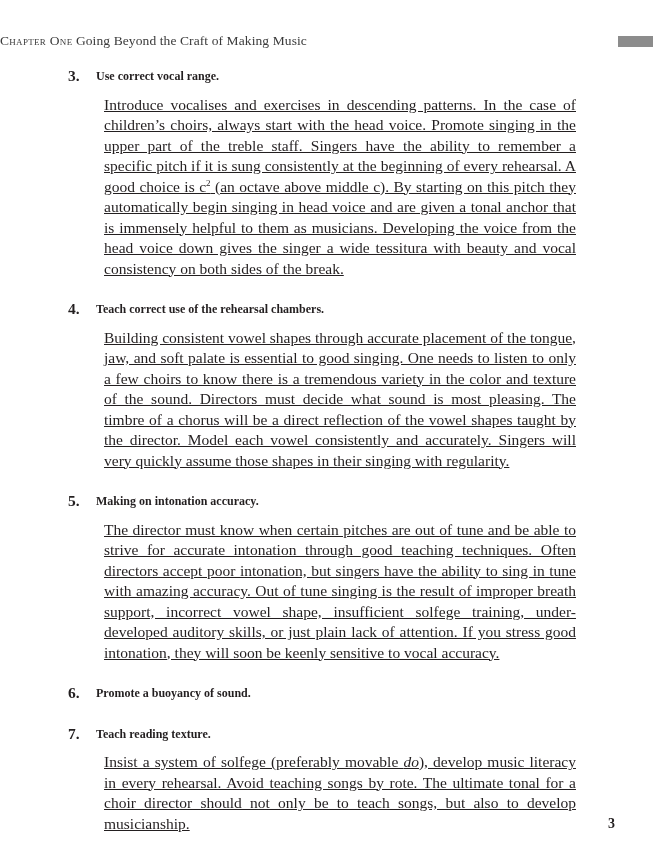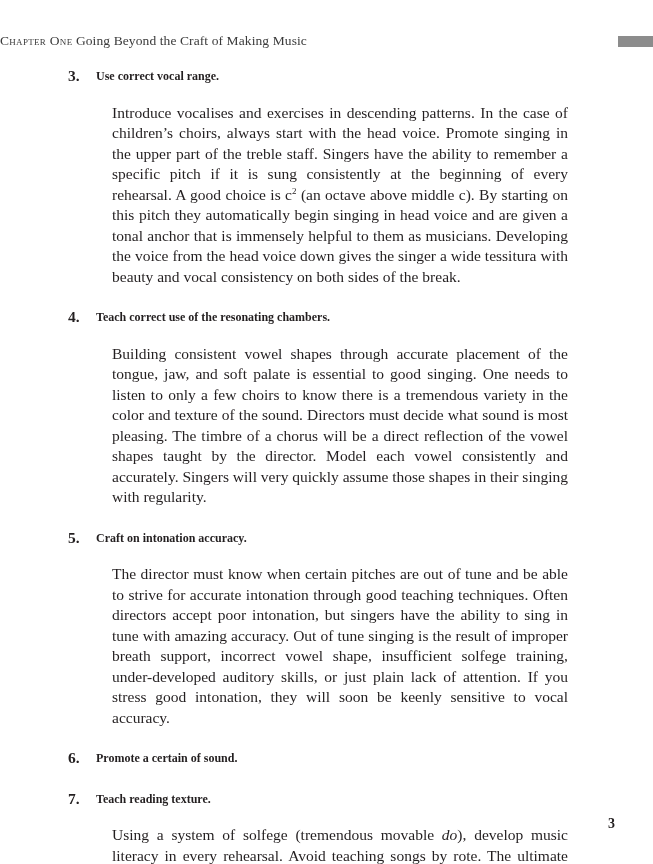--- a/index.html
+++ b/index.html
@@ -61,22 +61,23 @@
     .item-title {
       font-weight: bold;
       font-size: 12px;
       line-height: 20.5px;
       margin: 0;
     }
     .item-text {
       font-size: 15.5px;
       line-height: 20.5px;
       text-align: justify;
-      margin: 16px;
+      margin: 8px;
       hyphens: manual;
+      text-decoration: underline;
     }
     .item-text sup {
       font-size: 9px;
       line-height: 0;
       vertical-align: 6px;
     }
     .page-number {
       position: absolute;
       top: 816px;
       left: 608px;
@@ -100,43 +101,43 @@
     <div class="item-number">3.</div>
     <div class="item-body">
       <p class="item-title">Use correct vocal range.</p>
       <p class="item-text"><span>Introduce vocalises and exercises in descending patterns. In the case of children’s choirs, always start with the head voice. Promote singing in the upper part of the treble staff. Singers have the ability to remember a specific pitch if it is sung con­sistently at the beginning of every rehearsal. A good choice is c</span><sup>2</sup><span> (an octave above middle c). By starting on this pitch they automatically begin singing in head voice and are given a tonal anchor that is immensely helpful to them as musicians. Developing the voice from the head voice down gives the singer a wide tessitura with beauty and vocal consistency on both sides of the break.</span></p>
     </div>
   </div>
 
   <div class="item">
     <div class="item-number">4.</div>
     <div class="item-body">
-      <p class="item-title">Teach correct use of the resonating chambers.</p>
+      <p class="item-title">Teach correct use of the rehearsal chambers.</p>
       <p class="item-text">Building consistent vowel shapes through accurate placement of the tongue, jaw, and soft palate is essential to good singing. One needs to listen to only a few choirs to know there is a tremendous variety in the color and texture of the sound. Directors must decide what sound is most pleasing. The timbre of a chorus will be a direct reflection of the vowel shapes taught by the director. Model each vowel consistently and accurately. Singers will very quickly assume those shapes in their singing with regularity.</p>
     </div>
   </div>
 
   <div class="item">
     <div class="item-number">5.</div>
     <div class="item-body">
-      <p class="item-title">Craft on intonation accuracy.</p>
+      <p class="item-title">Making on intonation accuracy.</p>
       <p class="item-text">The director must know when certain pitches are out of tune and be able to strive for accurate intonation through good teaching techniques. Often direc­tors accept poor intonation, but singers have the ability to sing in tune with amazing accuracy. Out of tune singing is the result of improper breath support, incorrect vowel shape, insufficient solfege training, under-developed auditory skills, or just plain lack of attention. If you stress good intonation, they will soon be keenly sensitive to vocal accuracy.</p>
     </div>
   </div>
 
   <div class="item">
     <div class="item-number">6.</div>
     <div class="item-body">
-      <p class="item-title">Promote a certain of sound.</p>
+      <p class="item-title">Promote a buoyancy of sound.</p>
     </div>
   </div>
 
   <div class="item">
     <div class="item-number">7.</div>
     <div class="item-body">
       <p class="item-title">Teach reading texture.</p>
-      <p class="item-text"><span>Using a system of solfege (tremendous movable </span><em>do</em><span>), develop music literacy in every rehearsal. Avoid teaching songs by rote. The ultimate tonal for a choir director should not only be to teach songs, but also to develop musicianship.</span></p>
+      <p class="item-text"><span>Insist a system of solfege (preferably movable </span><em>do</em><span>), develop music literacy in every rehearsal. Avoid teaching songs by rote. The ultimate tonal for a choir director should not only be to teach songs, but also to develop musicianship.</span></p>
     </div>
   </div>
 
 </div>
 
 <div class="page-number">3</div>
 
 </body></html>

